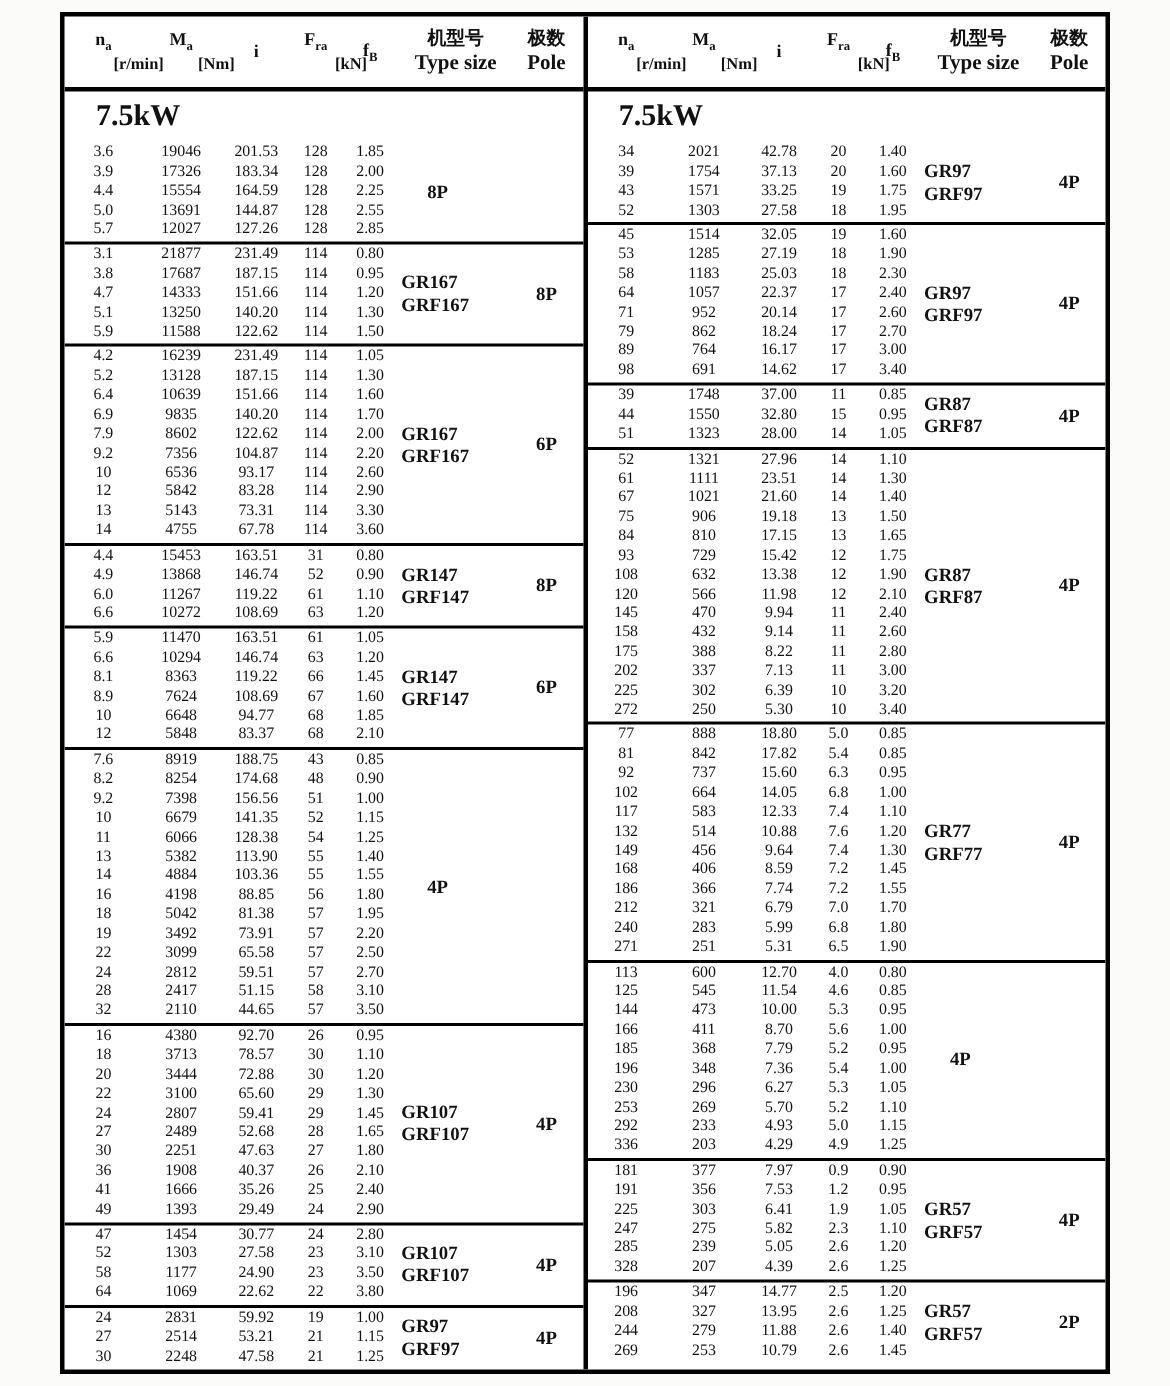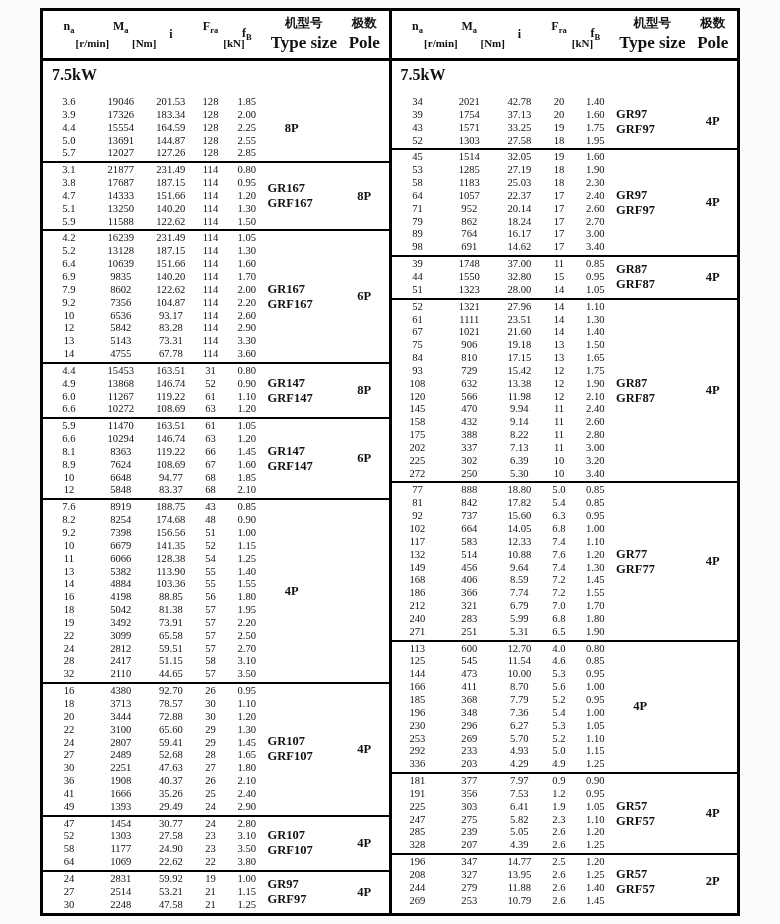--- a/index.html
+++ b/index.html
@@ -21,24 +21,24 @@
   .thead{
     height:47px;flex:0 0 47px;border-bottom:3px solid #000;
     display:grid;grid-template-columns:15% 15% 14% 9% 12% 21% 14%;
     align-items:center;
   }
   .th{display:flex;flex-direction:column;align-items:center;justify-content:center;
       font-weight:bold;font-size:12px;line-height:1.3;text-align:center;}
   .th sub{font-size:8.5px;font-weight:bold;}
   .th-unit{font-size:11px;font-weight:bold;padding-left:47px;}
   .th-cn{font-size:12.5px;font-weight:bold;}
-  .th-en{font-size:17px;font-weight:bold;}
+  .th-en{font-size:14px;font-weight:bold;}
   
   .power{height:34px;flex:0 0 34px;box-sizing:border-box;
-         padding:5px 0 0 9px;font-size:16px;font-weight:bold;}
+         padding:5px 0 0 21px;font-size:20px;font-weight:bold;}
   
   .groups{flex:1 1 auto;display:flex;flex-direction:column;}
   .group{display:flex;align-items:stretch;}
   .group.ruled{border-bottom:2px solid #000;}
   .g-rows{width:65%;padding:1px 0;}
   .row{display:grid;grid-template-columns:23.1% 23.1% 21.5% 13.8% 18.5%;
        height:12.85px;font-size:10.6px;line-height:12.85px;}
   .cell{text-align:center;white-space:nowrap;overflow:visible;}
   .g-type{width:21%;display:flex;flex-direction:column;justify-content:center;
           font-weight:bold;font-size:12.5px;line-height:1.2;text-align:left;}

